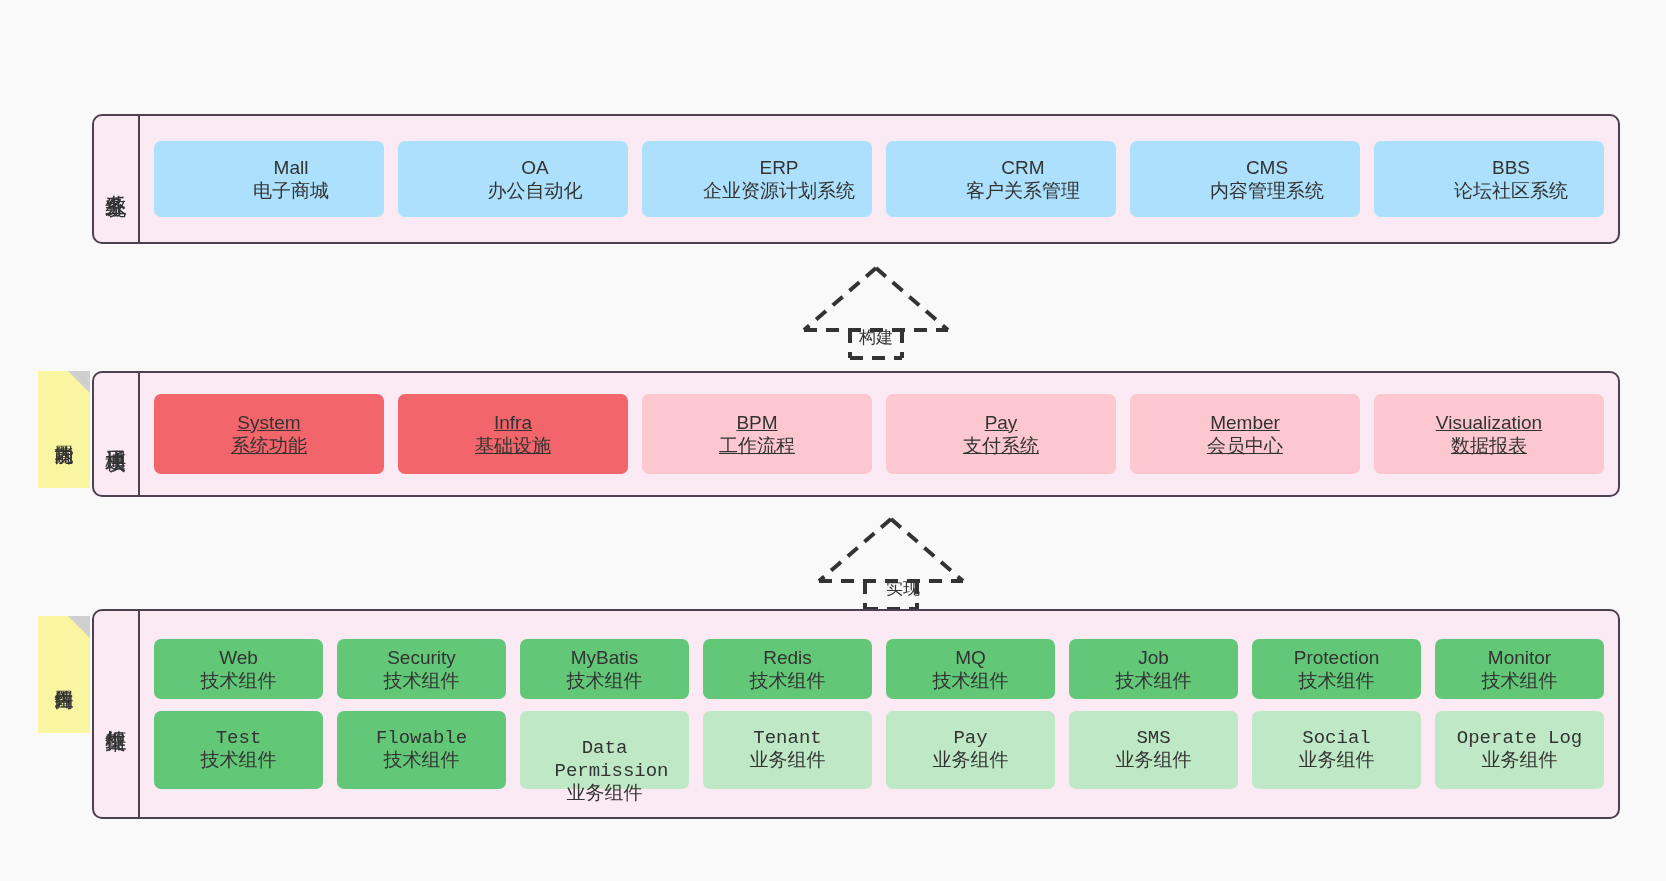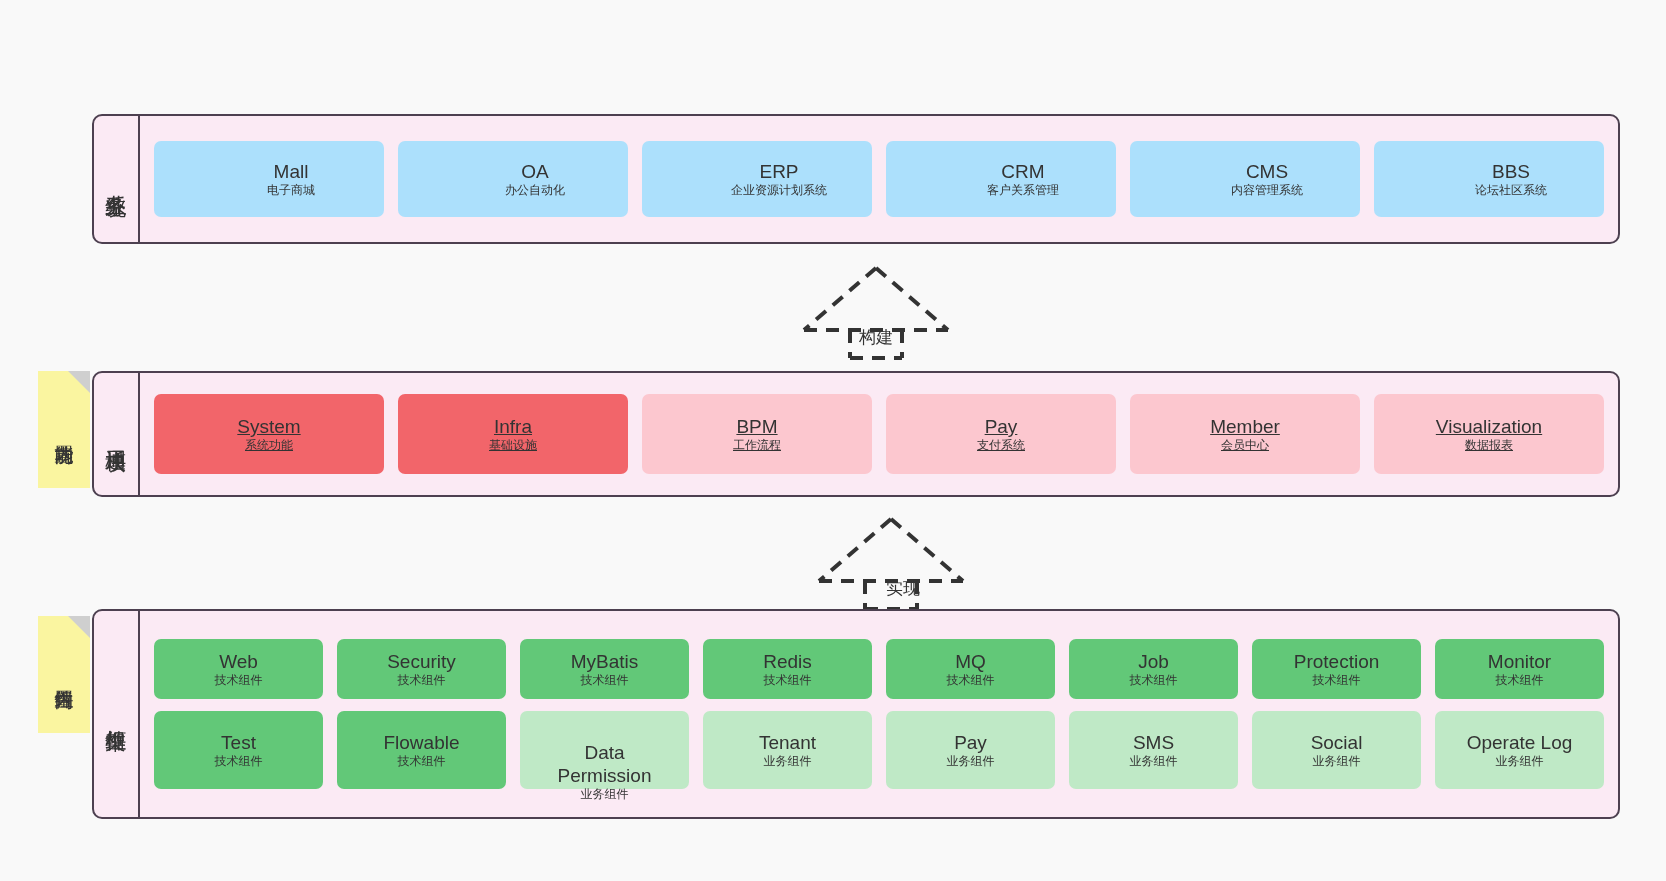--- a/index.html
+++ b/index.html
@@ -56,37 +56,37 @@
     flex-direction: column;
     justify-content: center;
     padding: 0 14px;
   }
 
   .row {
     display: flex;
     gap: 14px;
     align-items: stretch;
   }
-  .row + .row { margin-top: 12px; }
+  .row + .row { margin-top: 12px; font-family: Liberation Mono, monospace; }
 
   
   .card {
     flex: 1 1 0;
     box-sizing: border-box;
     border-radius: 7px;
     display: flex;
     flex-direction: column;
     align-items: center;
     justify-content: center;
     text-align: center;
     padding: 6px 4px;
     line-height: 1.22;
   }
   .card .t1 { font-size: 19px; }
-  .card .t2 { font-size: 12px; }
+  .card .t2 { font-size: 19px; }
 
   .c-blue      { background: #ace0fc; padding-left: 48px; }
   .c-red       { background: #f2656a; }
   .c-pink      { background: #fcc7cf; }
   .c-green     { background: #62c878; }
   .c-lightgreen{ background: #bfe9c6; }
 
   
   .note {
     position: absolute;

